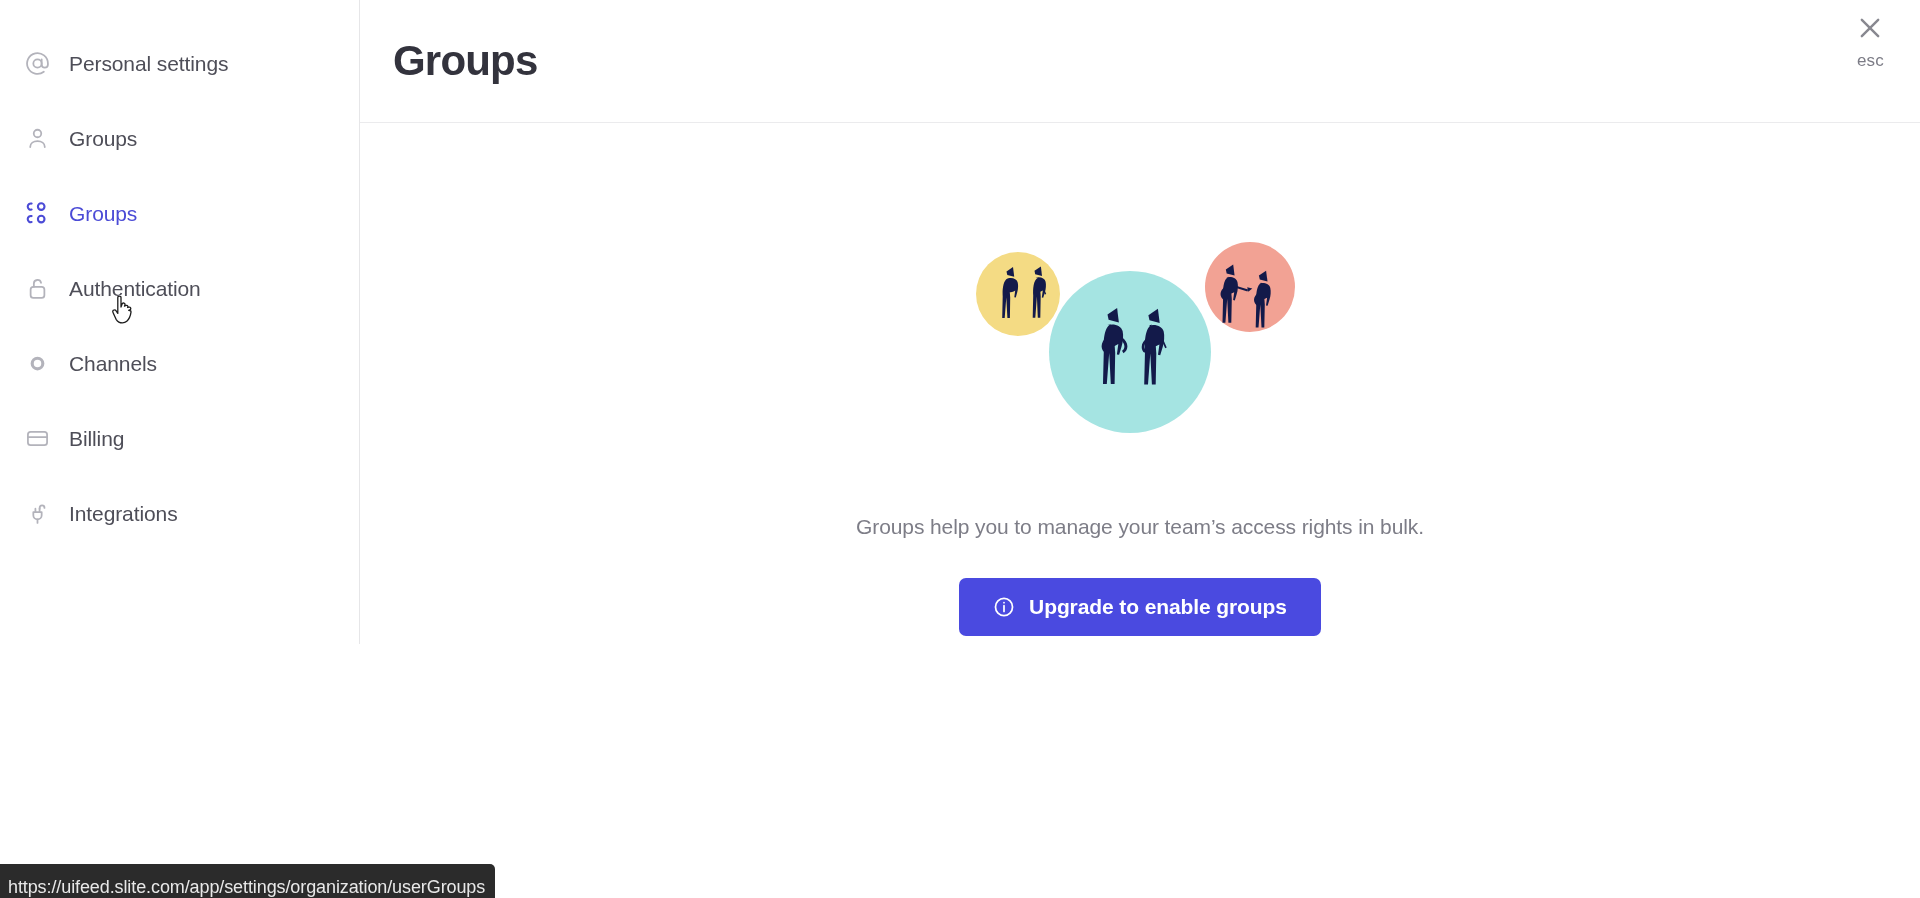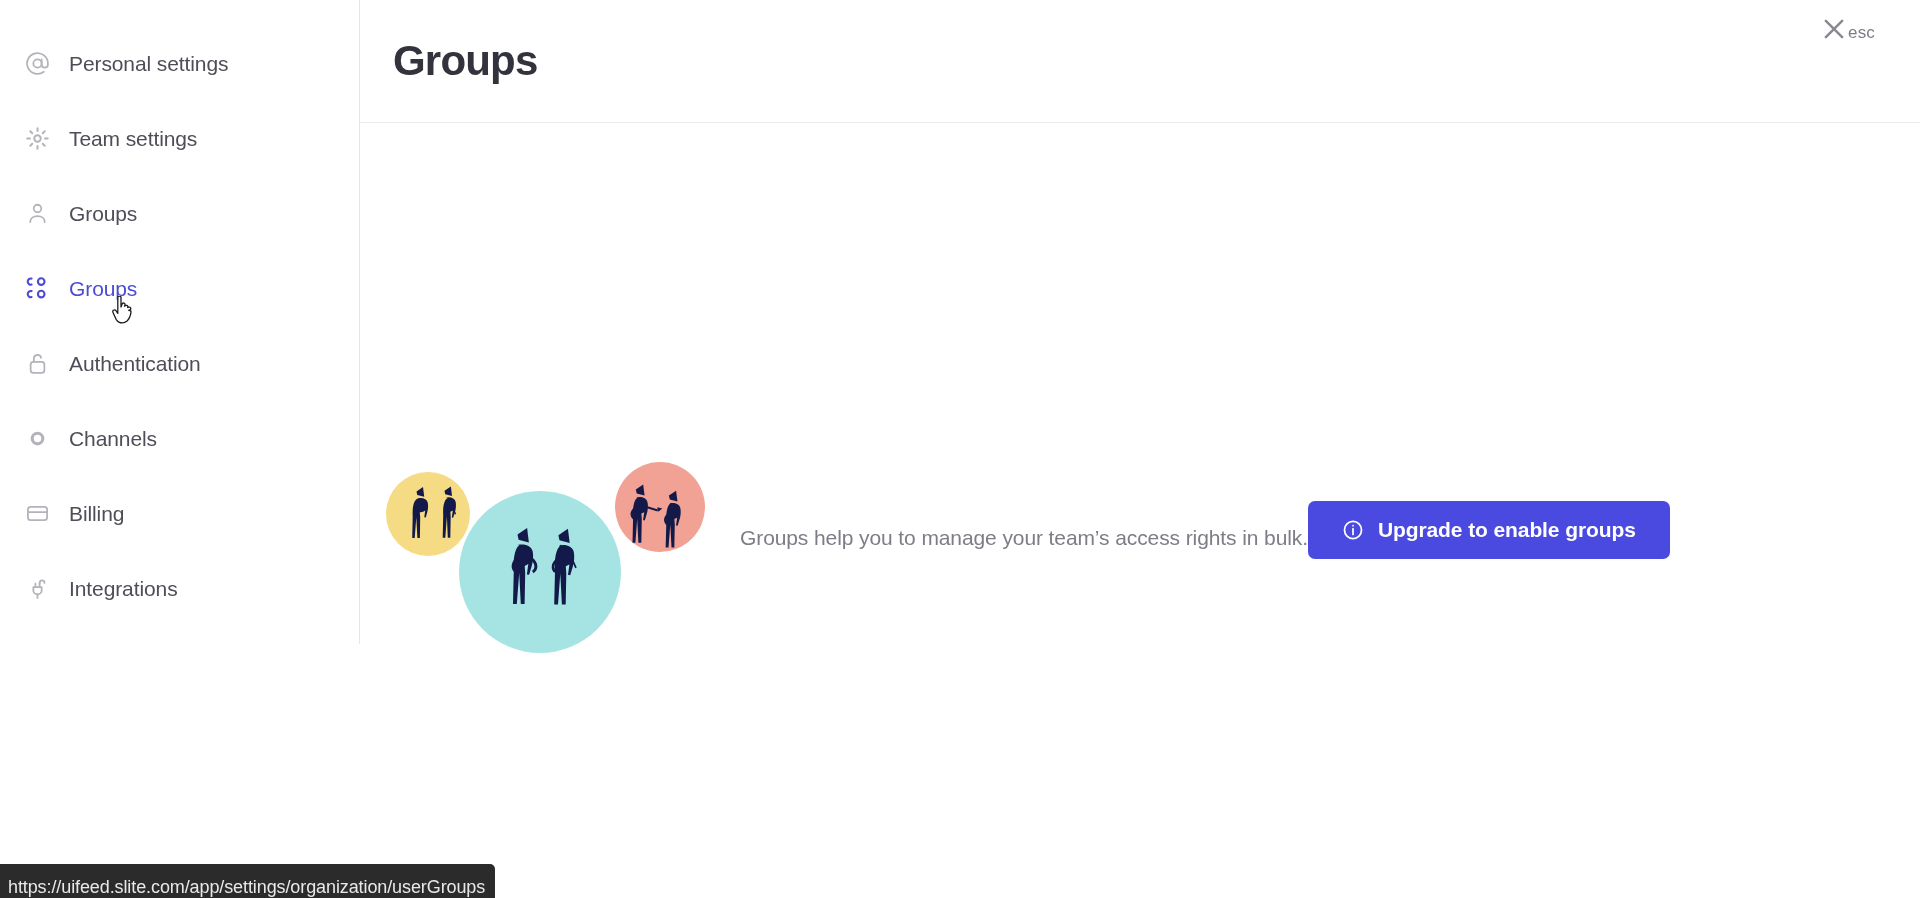--- a/index.html
+++ b/index.html
@@ -102,40 +102,40 @@
     letter-spacing: -0.8px;
     line-height: 1;
   }
 
   .esc-block {
     position: absolute;
     right: 36px;
     top: 14px;
     width: 64px;
     display: flex;
-    flex-direction: row;
+    flex-direction: column;
     align-items: flex-end;
     cursor: pointer;
   }
   .esc-x {
     color: #888890;
     line-height: 0;
   }
   .esc-label {
     margin-top: 9px;
     font-size: 17px;
     color: #7c7c86;
     letter-spacing: 0.2px;
   }
 
   .content {
     flex: 1 1 auto;
     position: relative;
     display: flex;
-    flex-direction: row;
+    flex-direction: column;
     align-items: center;
   }
 
   .illustration {
     margin-top: 116px;
     width: 380px;
     height: 220px;
     position: relative;
   }
 
@@ -197,29 +197,20 @@
     <div class="nav-item">
       <span class="nav-icon">
         <svg width="25" height="25" viewBox="0 0 24 24" fill="none" stroke="currentColor" stroke-width="1.7" stroke-linecap="round" stroke-linejoin="round">
           <circle cx="12" cy="12" r="4"></circle>
           <path d="M16 8v5a3 3 0 0 0 6 0v-1a10 10 0 1 0-3.92 7.94"></path>
         </svg>
       </span>
       <span class="nav-label">Personal settings</span>
     </div>
 
-    <div class="nav-item">
-      <span class="nav-icon">
-        <svg width="25" height="25" viewBox="0 0 24 24" fill="none" stroke="currentColor" stroke-width="1.9" stroke-linecap="round" stroke-linejoin="round">
-          <circle cx="12" cy="12" r="3.1"></circle>
-          <path d="M12 2.2v2.6M12 19.2v2.6M21.8 12h-2.6M4.8 12H2.2M18.9 5.1l-1.85 1.85M6.95 17.05L5.1 18.9M18.9 18.9l-1.85-1.85M6.95 6.95L5.1 5.1"></path>
-        </svg>
-      </span>
-      <span class="nav-label">Team settings</span>
-    </div>
 
     <div class="nav-item">
       <span class="nav-icon">
         <svg width="25" height="25" viewBox="0 0 24 24" fill="none" stroke="currentColor" stroke-width="1.7" stroke-linecap="round" stroke-linejoin="round">
           <circle cx="12" cy="7.2" r="3.6"></circle>
           <path d="M5 20.2c0-3.4 3.1-5.6 7-5.6s7 2.2 7 5.6"></path>
         </svg>
       </span>
       <span class="nav-label">Groups</span>
     </div>

